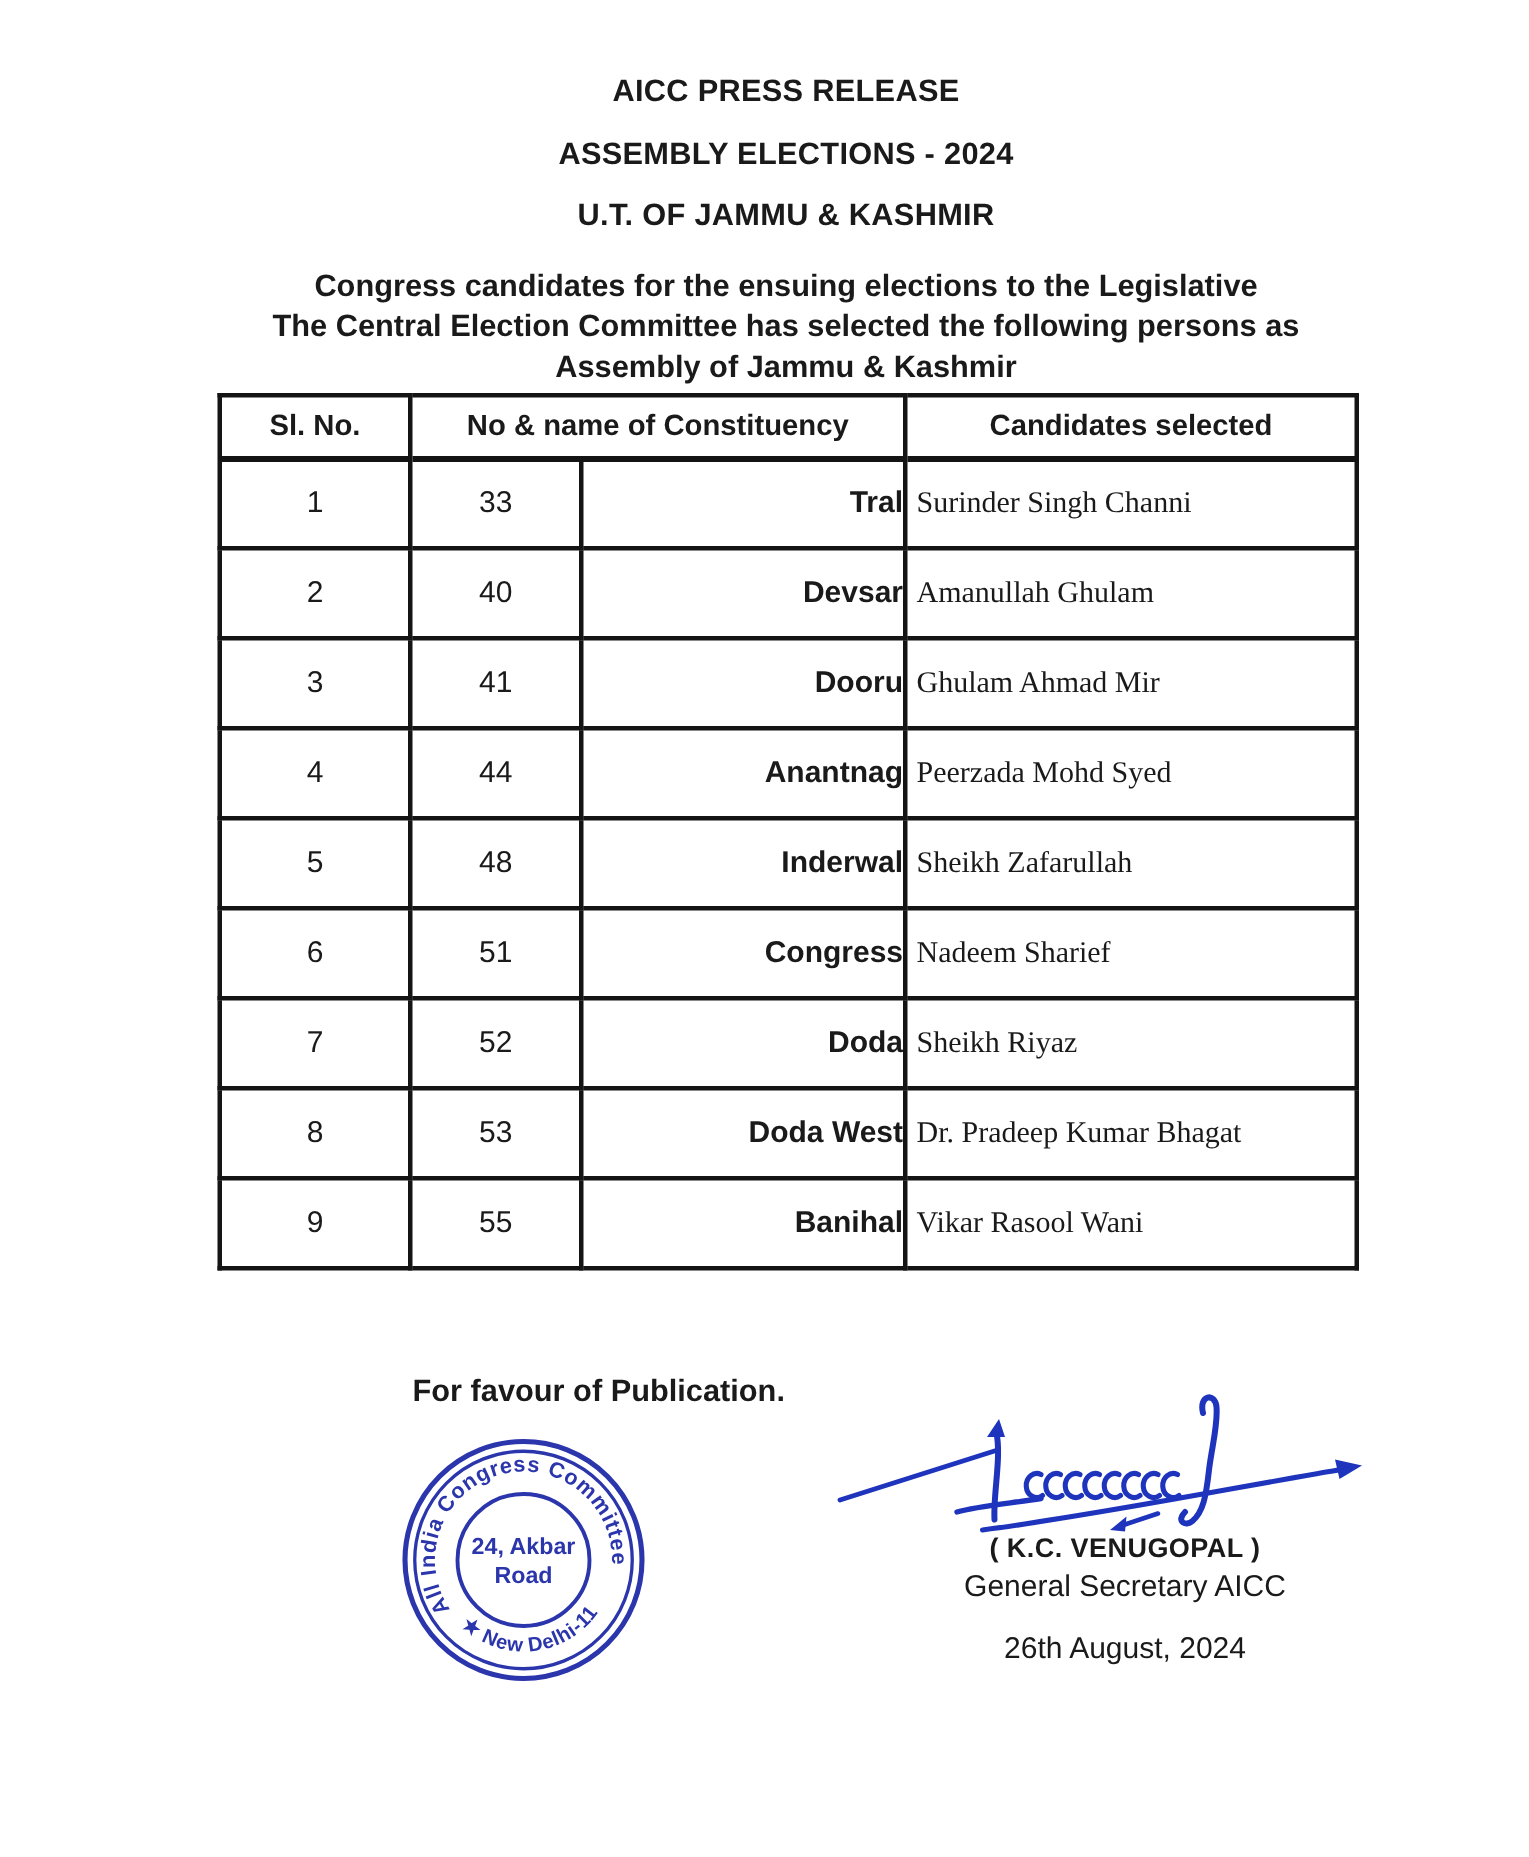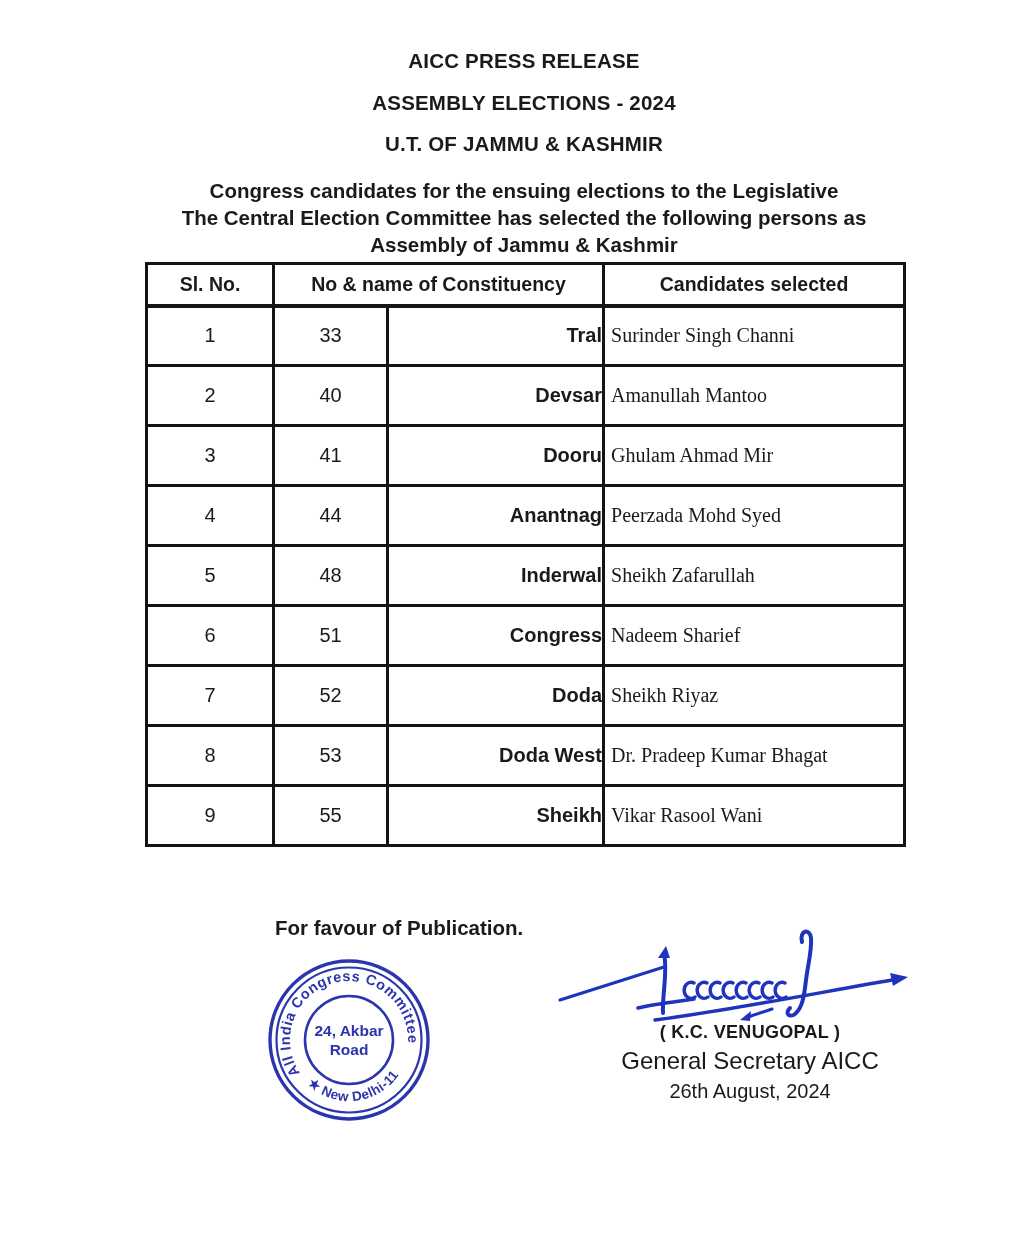--- a/index.html
+++ b/index.html
@@ -54,21 +54,21 @@
   .stamp text{font-family:"Liberation Sans",sans-serif;font-weight:bold;fill:var(--stamp-ink);}
   .stamp circle{fill:none;stroke:var(--stamp-ink);}
   .signature{position:absolute;left:552px;top:922px;}
   .signature path{fill:none;stroke:var(--sig-ink);stroke-linecap:round;stroke-linejoin:round;}
   .signature polygon{fill:var(--sig-ink);}
   .signatory{
     position:absolute;left:585px;top:1022px;width:330px;
     text-align:center;
   }
   .signatory .name{font-weight:bold;font-size:18px;margin-bottom:4px;letter-spacing:0.3px;}
-  .signatory .role{font-size:24px;margin-bottom:5px;}
+  .signatory .role{font-size:20px;margin-bottom:18px;}
   .signatory .date{font-size:20px;}
 </style>
 </head>
 <body>
 
 <div class="page">
 
   <div class="title-line t1">AICC PRESS RELEASE</div>
   <div class="title-line t2">ASSEMBLY ELECTIONS - 2024</div>
   <div class="title-line t3">U.T. OF JAMMU &amp; KASHMIR</div>
@@ -97,21 +97,21 @@
       <tr>
         <td class="c-sl">1</td>
         <td class="c-no">33</td>
         <td class="c-nm">Tral</td>
         <td class="c-cand">Surinder Singh Channi</td>
       </tr>
       <tr>
         <td class="c-sl">2</td>
         <td class="c-no">40</td>
         <td class="c-nm">Devsar</td>
-        <td class="c-cand">Amanullah Mantoo</td>
+        <td class="c-cand">Amanullah Ghulam</td>
       </tr>
       <tr>
         <td class="c-sl">3</td>
         <td class="c-no">41</td>
         <td class="c-nm">Dooru</td>
         <td class="c-cand">Ghulam Ahmad Mir</td>
       </tr>
       <tr>
         <td class="c-sl">4</td>
         <td class="c-no">44</td>
@@ -138,21 +138,21 @@
       </tr>
       <tr>
         <td class="c-sl">8</td>
         <td class="c-no">53</td>
         <td class="c-nm">Doda West</td>
         <td class="c-cand">Dr. Pradeep Kumar Bhagat</td>
       </tr>
       <tr>
         <td class="c-sl">9</td>
         <td class="c-no">55</td>
-        <td class="c-nm">Sheikh</td>
+        <td class="c-nm">Banihal</td>
         <td class="c-cand">Vikar Rasool Wani</td>
       </tr>
     </tbody>
   </table>
 
   <div class="pub-note">For favour of Publication.</div>
 
   <svg class="stamp" width="172" height="172" viewBox="0 0 172 172">
     <circle cx="86" cy="86" r="79" stroke-width="3.4"></circle>
     <circle cx="86" cy="86" r="72.5" stroke-width="2.2"></circle>

